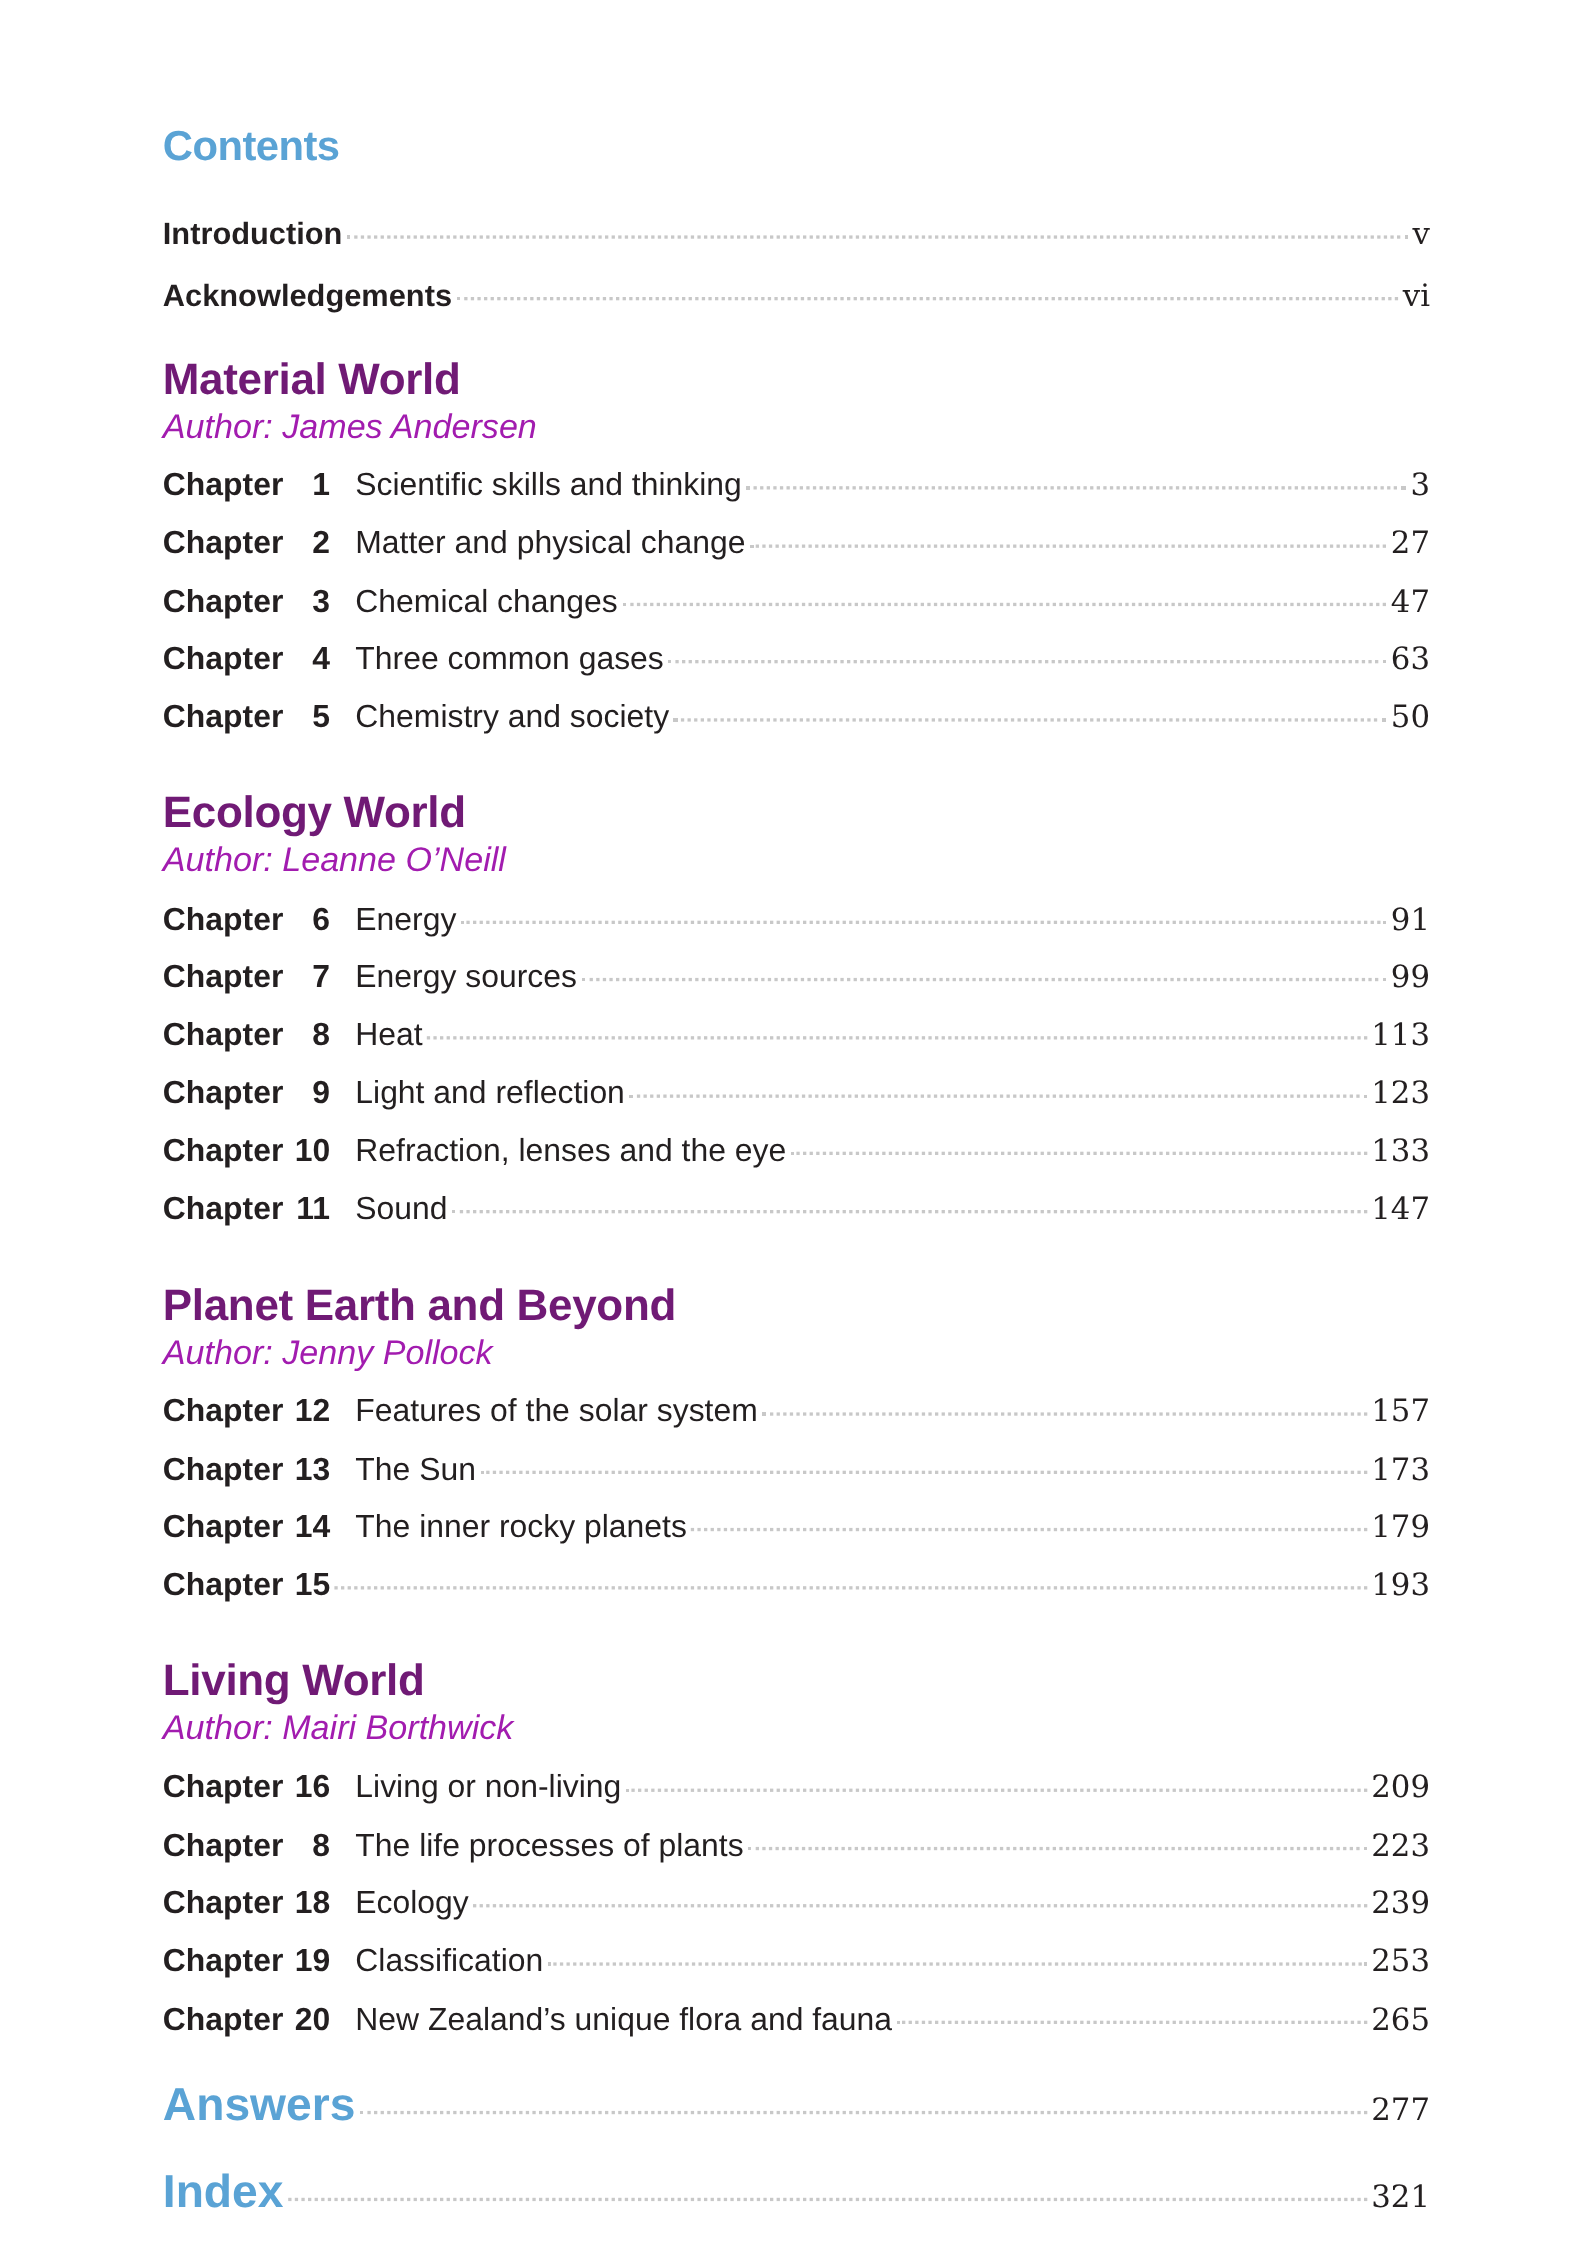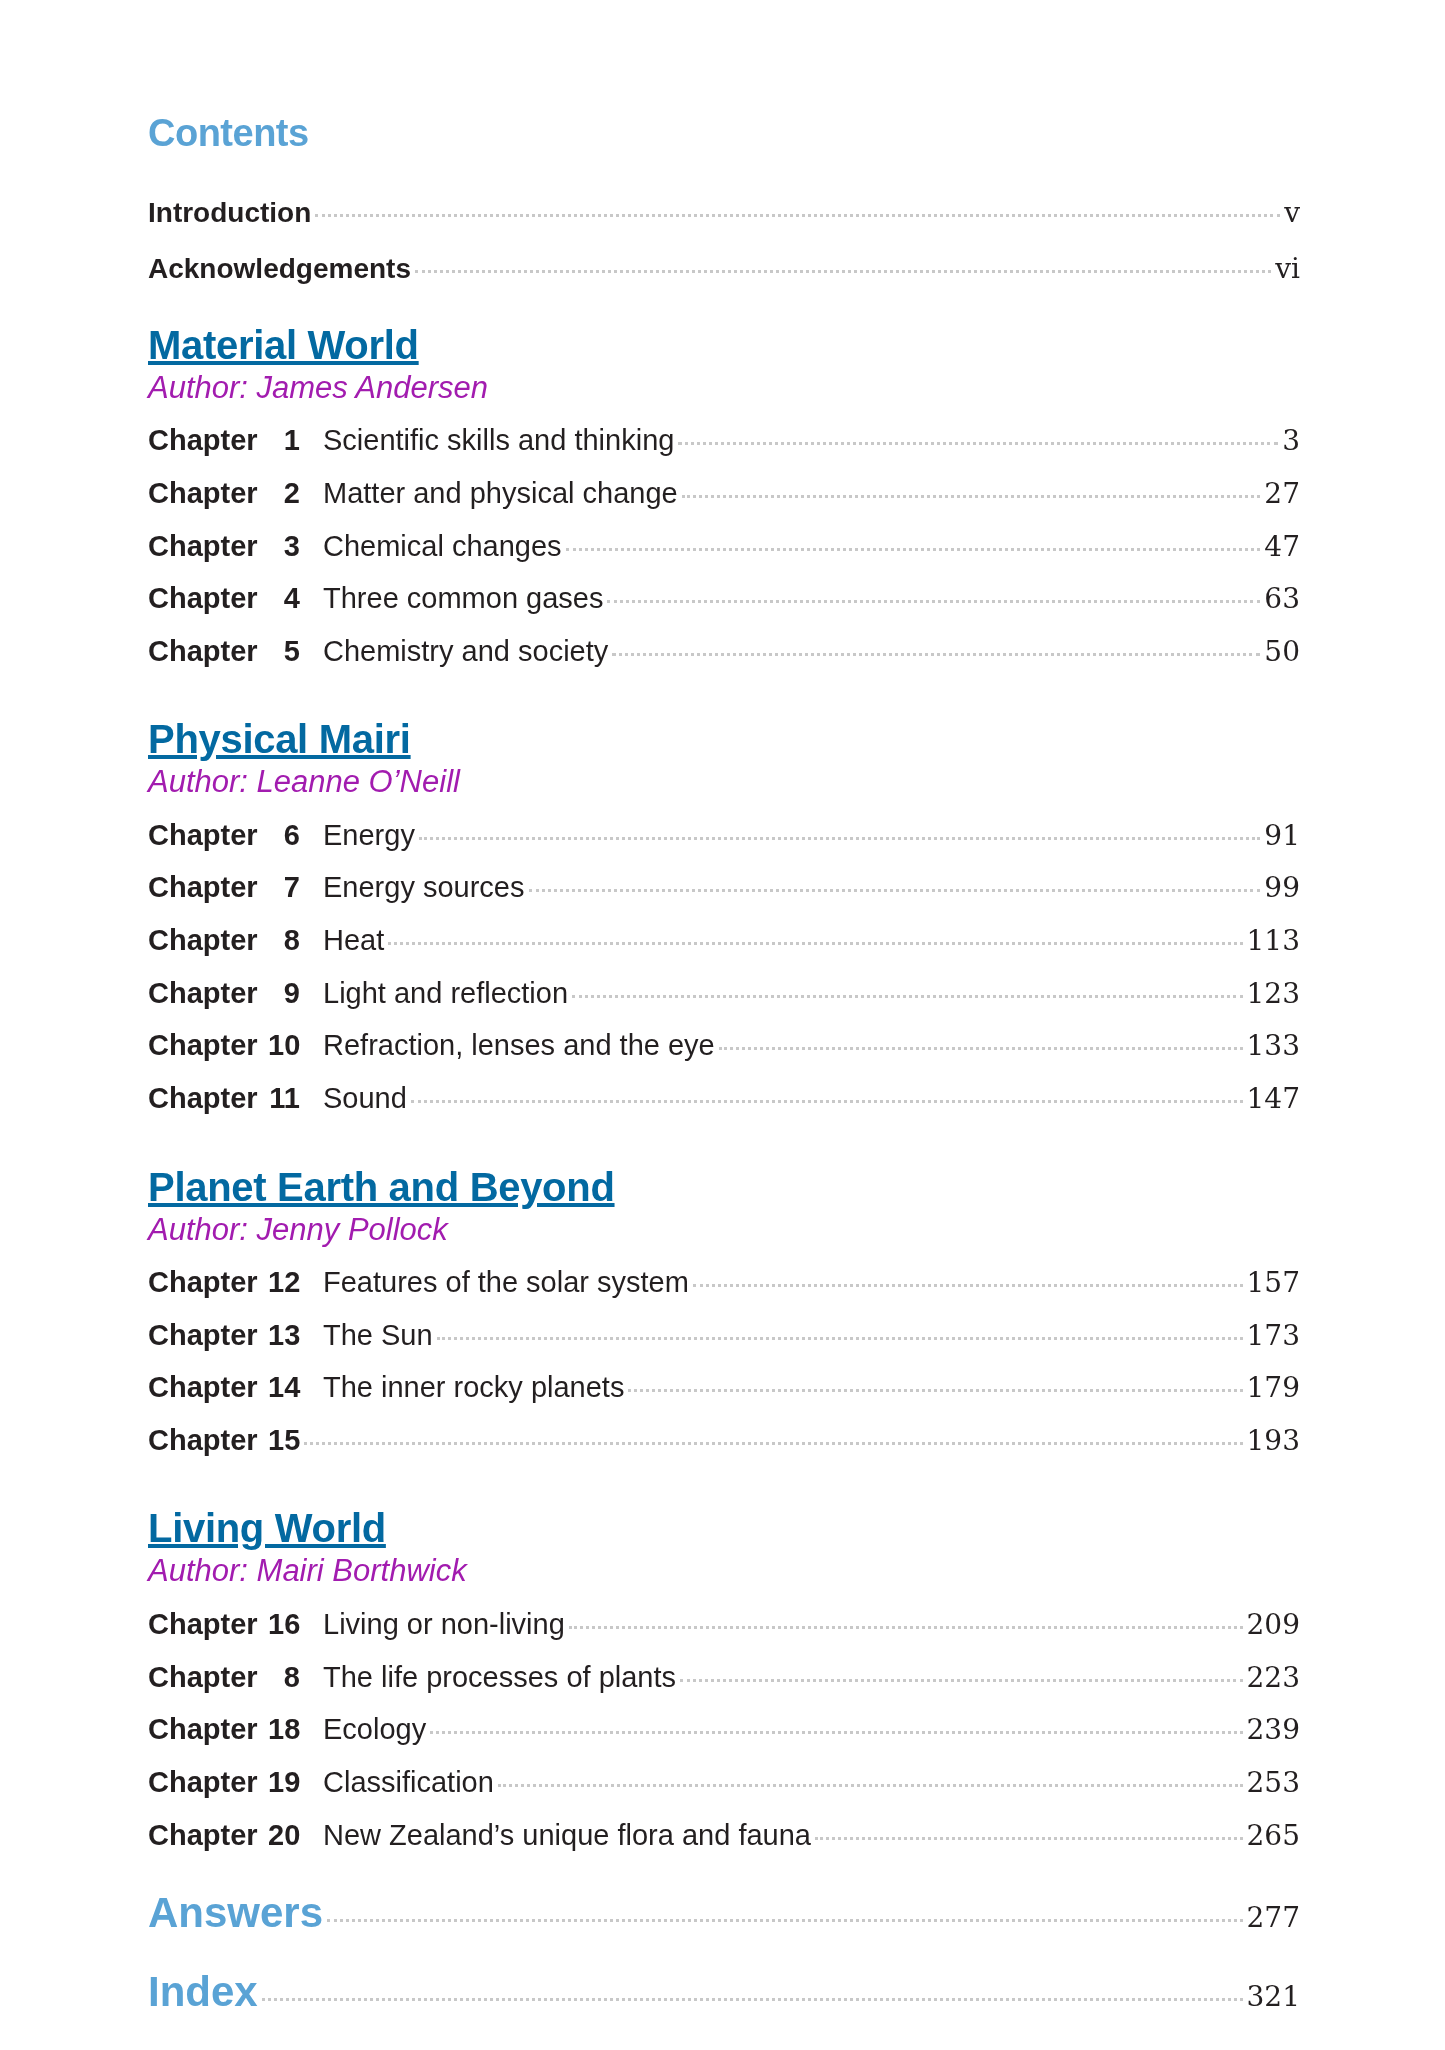--- a/index.html
+++ b/index.html
@@ -5,21 +5,21 @@
   html, body { margin:0; padding:0; background:#ffffff; }
   body { width:1445px; height:2050px; position:relative; overflow:hidden;
          font-family:"Liberation Sans", "DejaVu Sans", sans-serif; color:#231f20; }
   .page { position:absolute; left:148px; top:0; width:1152px; }
   .title { position:absolute; left:0; top:112px; font-size:38px; font-weight:bold;
            color:#5aa3d5; letter-spacing:-0.5px; }
   .row { position:absolute; left:0; width:1152px; height:40px; display:flex; align-items:baseline; }
   .lead { flex:1; border-bottom:3px dotted #c8c8c8; margin:0 4px; transform:translateY(-5px); height:0; align-self:baseline; }
   .pg { font-family:"DejaVu Serif", "Liberation Serif", serif; font-size:28px; color:#231f20; }
   .front-label { font-size:28px; font-weight:bold; color:#231f20; }
-  .section-title { position:absolute; left:0; font-size:40px; font-weight:bold; color:#0369a1; letter-spacing:-0.3px;text-decoration:underline; }
+  .section-title { position:absolute; left:0; font-size:40px; font-weight:bold; color:#701a75; letter-spacing:-0.3px; }
   .author { position:absolute; left:0; font-size:31px; font-style:italic; color:#a21caf; }
   .ch-label { font-size:29px; font-weight:bold; width:120px; display:inline-block; }
   .ch-num { font-size:29px; font-weight:bold; width:32px; text-align:right; display:inline-block; }
   .ch-title { font-size:29px; margin-left:23px; color:#231f20; white-space:nowrap; }
   .back-label { font-size:42px; font-weight:bold; color:#5aa3d5; }
 </style>
 </head>
 <body>
 
 <div class="page">
@@ -68,21 +68,21 @@
     <span class="pg">63</span>
   </div>
   <div class="row" style="top:635px">
     <span class="ch-label">Chapter</span>
       <span class="ch-num">5</span>
       <span class="ch-title">Chemistry and society</span>
     <span class="lead"></span>
     <span class="pg">50</span>
   </div>
 
-  <div class="section-title" style="top:717px">Physical Mairi</div>
+  <div class="section-title" style="top:717px">Ecology World</div>
   <div class="author" style="top:764px">Author: Leanne O’Neill</div>
 
   <div class="row" style="top:819px">
     <span class="ch-label">Chapter</span>
       <span class="ch-num">6</span>
       <span class="ch-title">Energy</span>
     <span class="lead"></span>
     <span class="pg">91</span>
   </div>
   <div class="row" style="top:871px">

